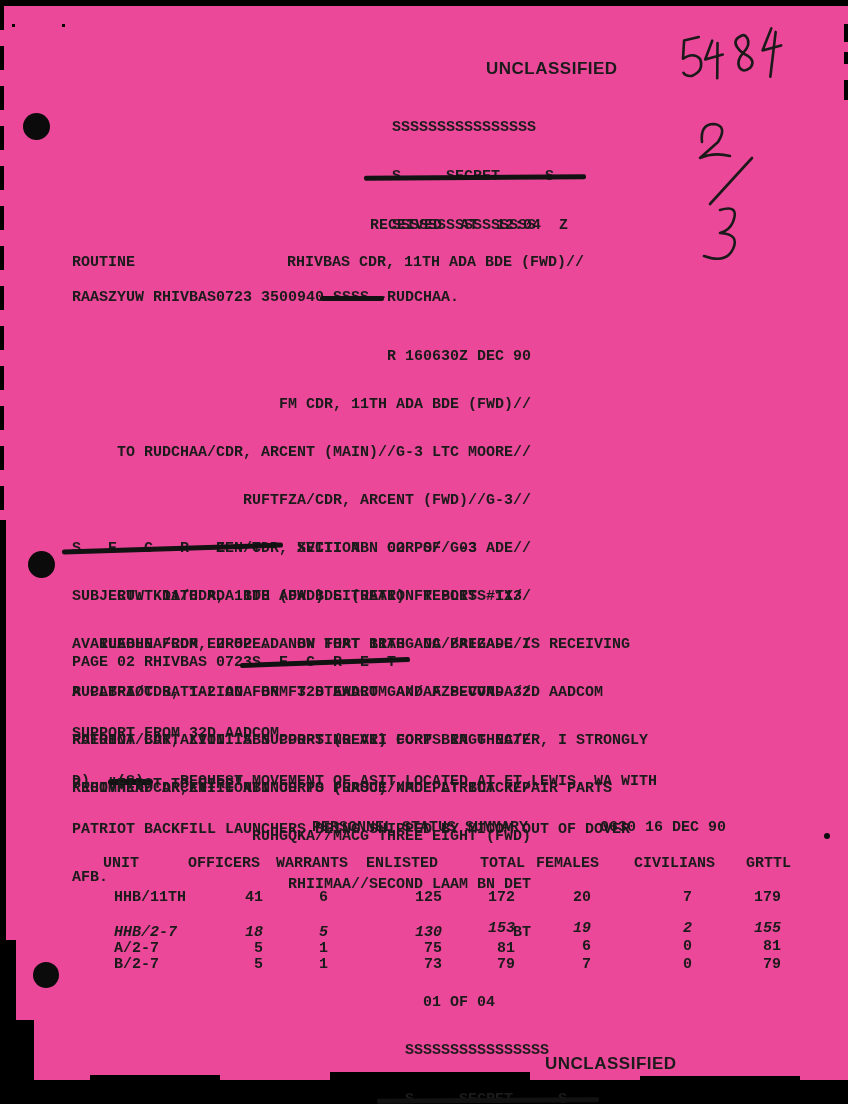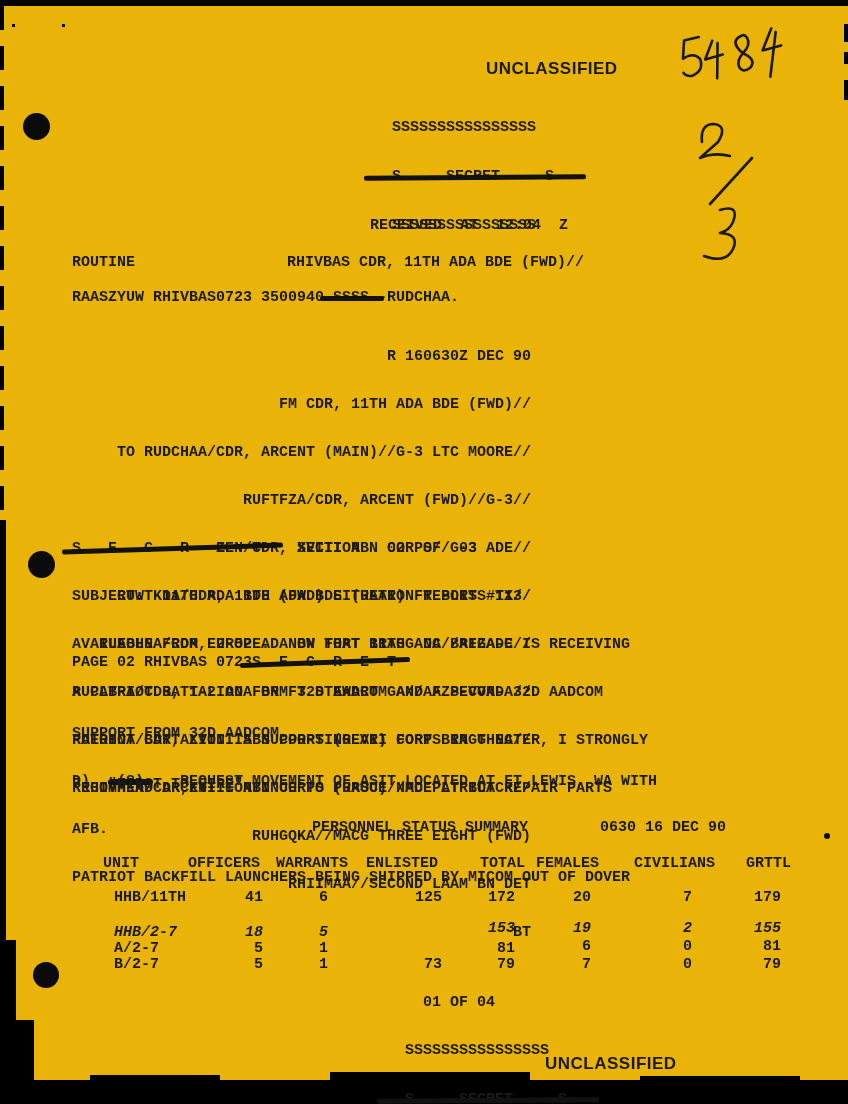--- a/index.html
+++ b/index.html
@@ -1,16 +1,16 @@
 <!DOCTYPE html>
 <html><head>
 <meta charset="utf-8">
 <style>
   html,body{margin:0;padding:0;background:#e8e8e8;}
-  .page{position:relative;width:848px;height:1104px;background:#eab308;overflow:hidden;
+  .page{position:relative;width:848px;height:1104px;background:#ec4899;overflow:hidden;
         font-family:"Liberation Mono",monospace;}
   .mono{position:absolute;font:700 15px/16px "Liberation Mono",monospace;color:#1b1b1b;
         white-space:pre;letter-spacing:0;}
   .mono .ln{height:16px;}
   .banner .ln{height:17px;}
   .sans{position:absolute;font:700 17px/18px "Liberation Sans",sans-serif;color:#1b1b1b;
         letter-spacing:.5px;white-space:pre;}
   .black{position:absolute;background:#000;}
   .dot{position:absolute;background:#0b0b0b;border-radius:50%;}
   .ldash{position:absolute;left:0;top:6px;width:4px;height:514px;
@@ -115,22 +115,22 @@
     <div class="ln">A PATRIOT BATTALION FORM 32D AADCOM AND A SECOND 32D AADCOM</div>
     <div class="ln">PATRIOT BATTALION IS SUPPORTING VII CORPS IN THEATER, I STRONGLY</div>
     <div class="ln">RECOMMEND ARCENT CONTINUE TO PURSUE NMC PATRIOT REPAIR PARTS</div>
   </div>
 
   <div class="mono" style="left:72px;top:655px;"><span>PAGE 02 RHIVBAS 0723</span><span class="strike sk-page">S  E  C  R  E  T</span></div>
 
   <div class="mono" style="left:72px;top:694px;">
     <div class="ln">SUPPORT FROM 32D AADCOM.</div>
     <div class="ln"><span>D)   </span><span class="strike sk-s">(S)</span><span>    REQUEST MOVEMENT OF ASIT LOCATED AT FT LEWIS, WA WITH</span></div>
+    <div class="ln">PATRIOT BACKFILL LAUNCHERS BEING SHIPPED BY MICOM OUT OF DOVER</div>
     <div class="ln">AFB.</div>
-    <div class="ln">PATRIOT BACKFILL LAUNCHERS BEING SHIPPED BY MICOM OUT OF DOVER</div>
   </div>
 
   <div class="mono" style="left:72px;top:777px;">7.  "FIRST TO FIRE".</div>
 
   <div class="mono" style="left:312px;top:820px;">PERSONNEL STATUS SUMMARY</div>
   <div class="mono" style="left:600px;top:820px;">0630 16 DEC 90</div>
 
   <div class="trow" style="top:856px;">
     <span class="h1">UNIT</span>
     <span class="h2">OFFICERS</span>
@@ -150,30 +150,32 @@
     <span class="num v5">172</span>
     <span class="num v6">20</span>
     <span class="num v7">7</span>
     <span class="num v8">179</span>
   </div>
 
   <div class="trow r1" style="top:925px;font-style:italic;">
     <span class="v1">HHB/2-7</span>
     <span class="num v2">18</span>
     <span class="num v3">5</span>
+    <span class="num v4">130</span>
     <span class="num v5">153</span>
     <span class="num v6">19</span>
     <span class="num v7">2</span>
     <span class="num v8">155</span>
   </div>
 
   <div class="trow r2" style="top:941px;">
     <span class="v1">A/2-7</span>
     <span class="num v2">5</span>
     <span class="num v3">1</span>
+    <span class="num v4">75</span>
     <span class="num v5">81</span>
     <span class="num v6">6</span>
     <span class="num v7">0</span>
     <span class="num v8">81</span>
   </div>
 
   <div class="trow r3" style="top:957px;">
     <span class="v1">B/2-7</span>
     <span class="num v2">5</span>
     <span class="num v3">1</span>

